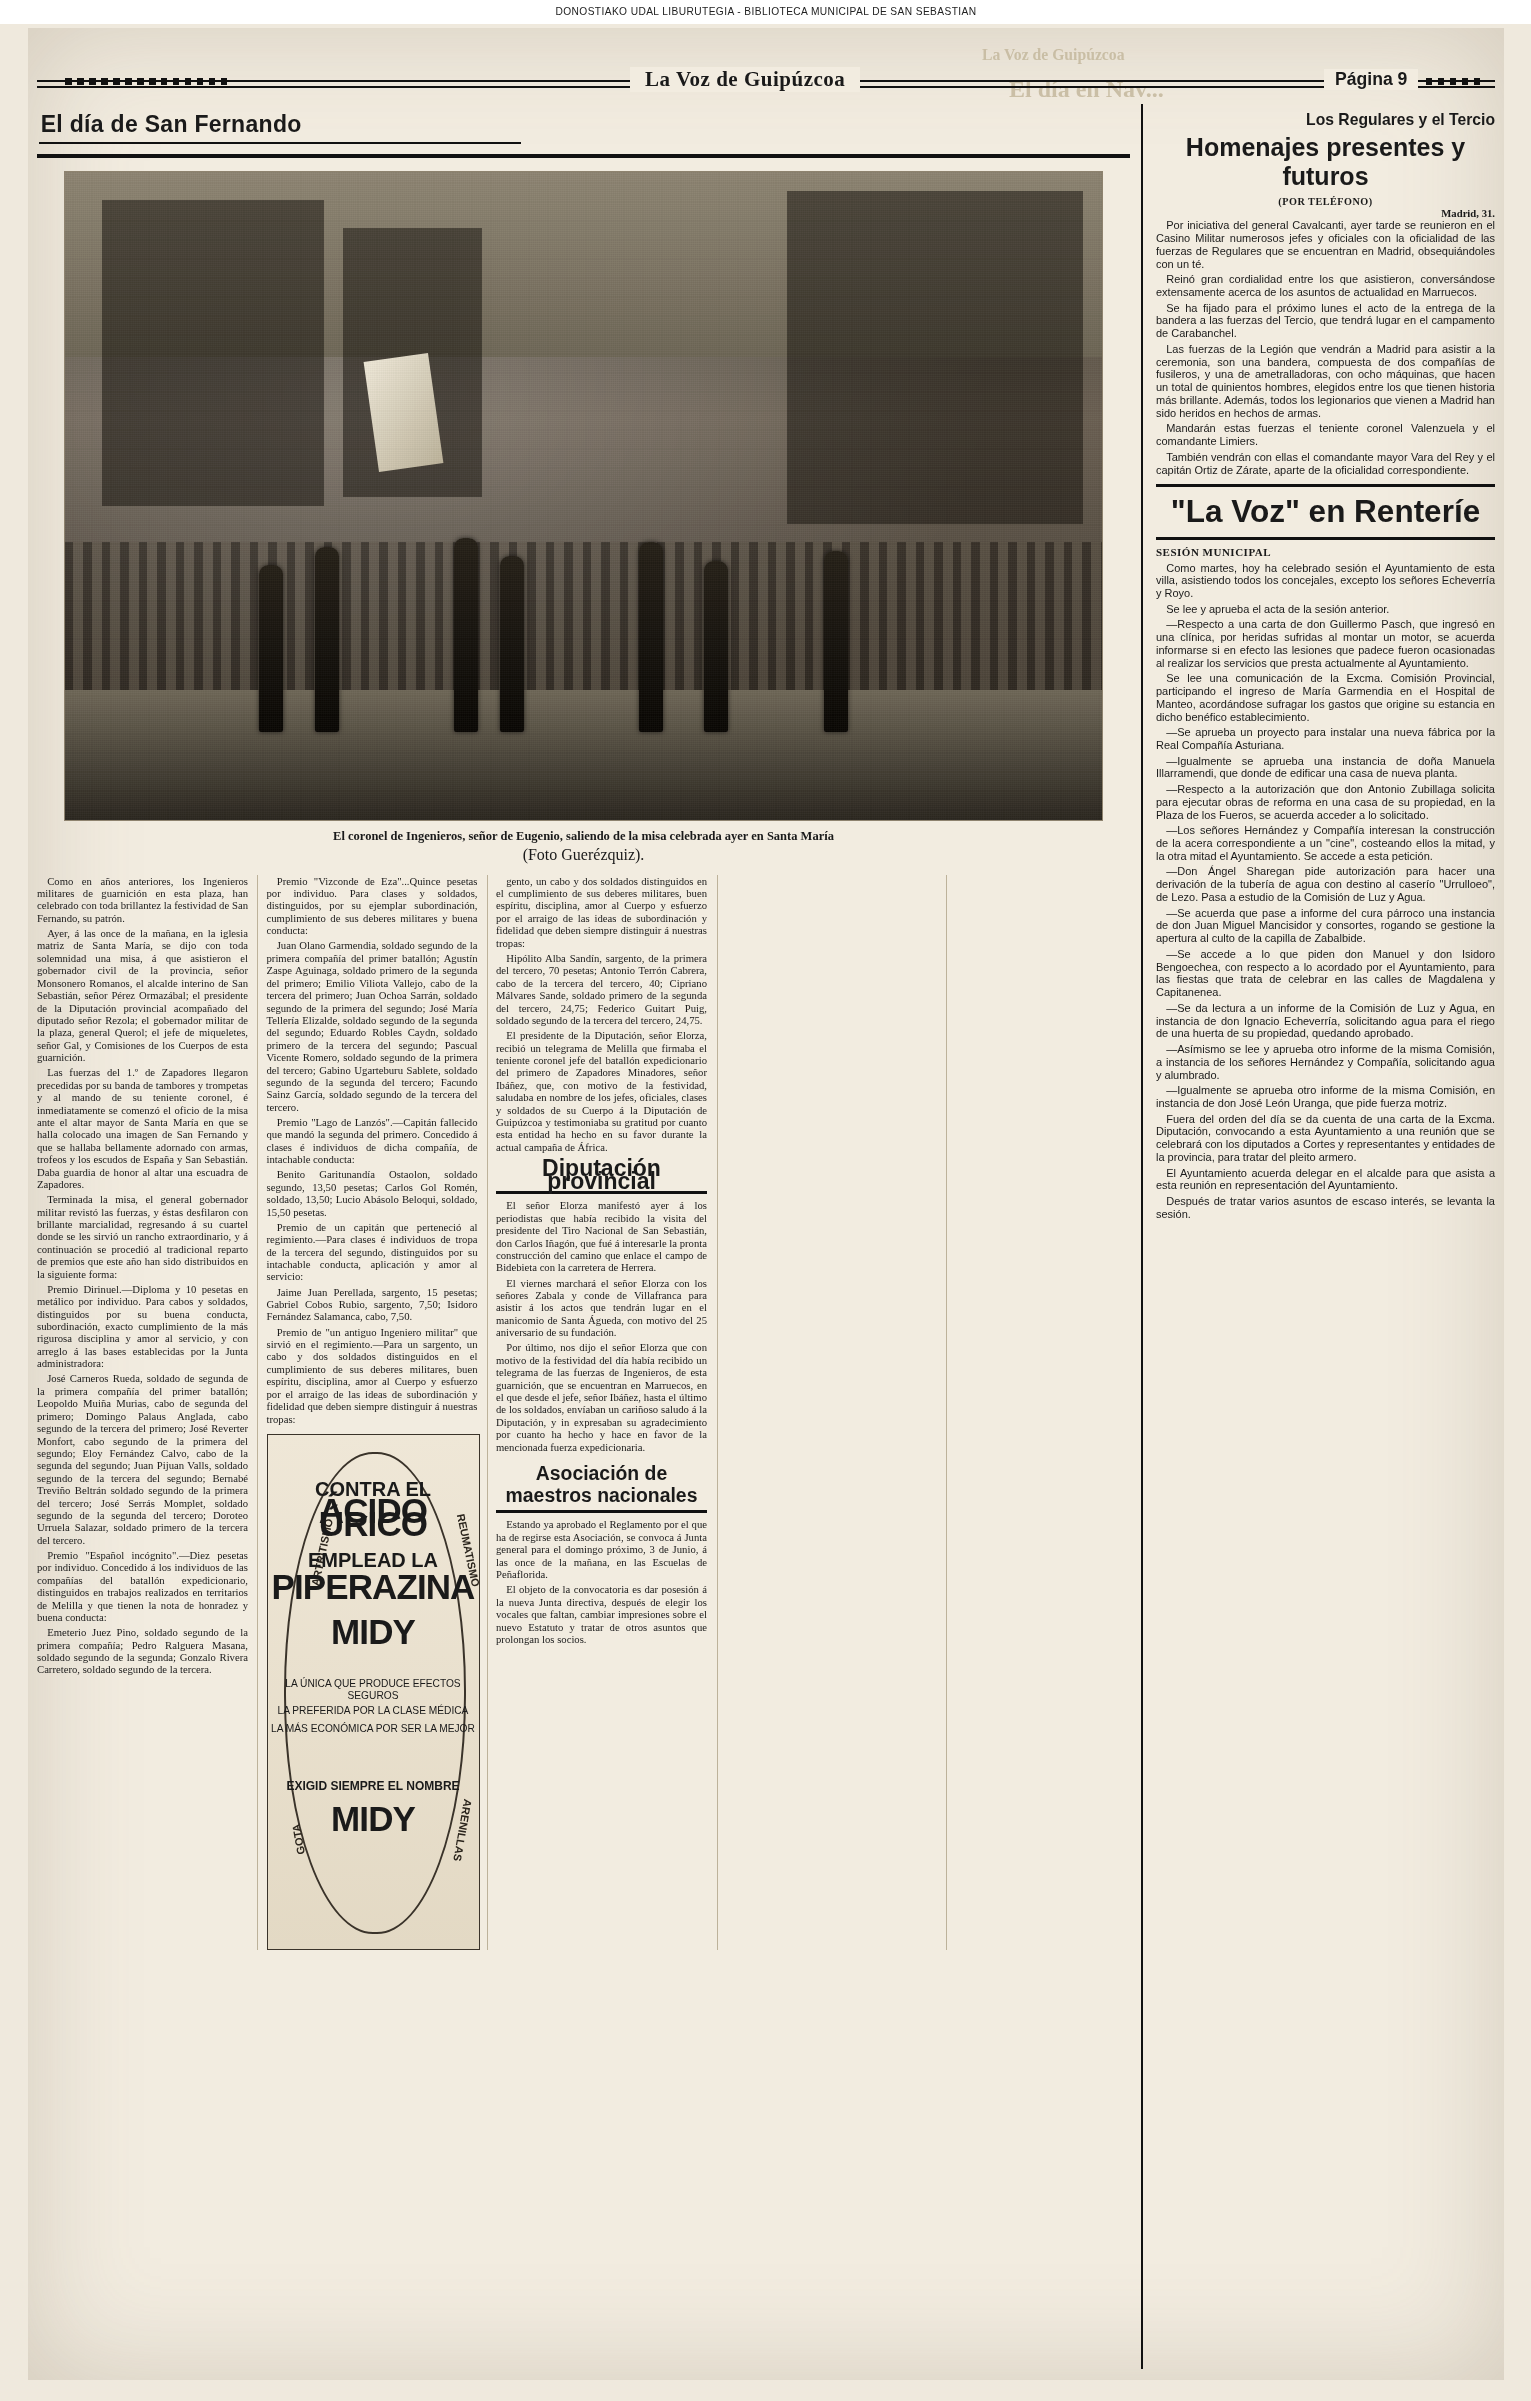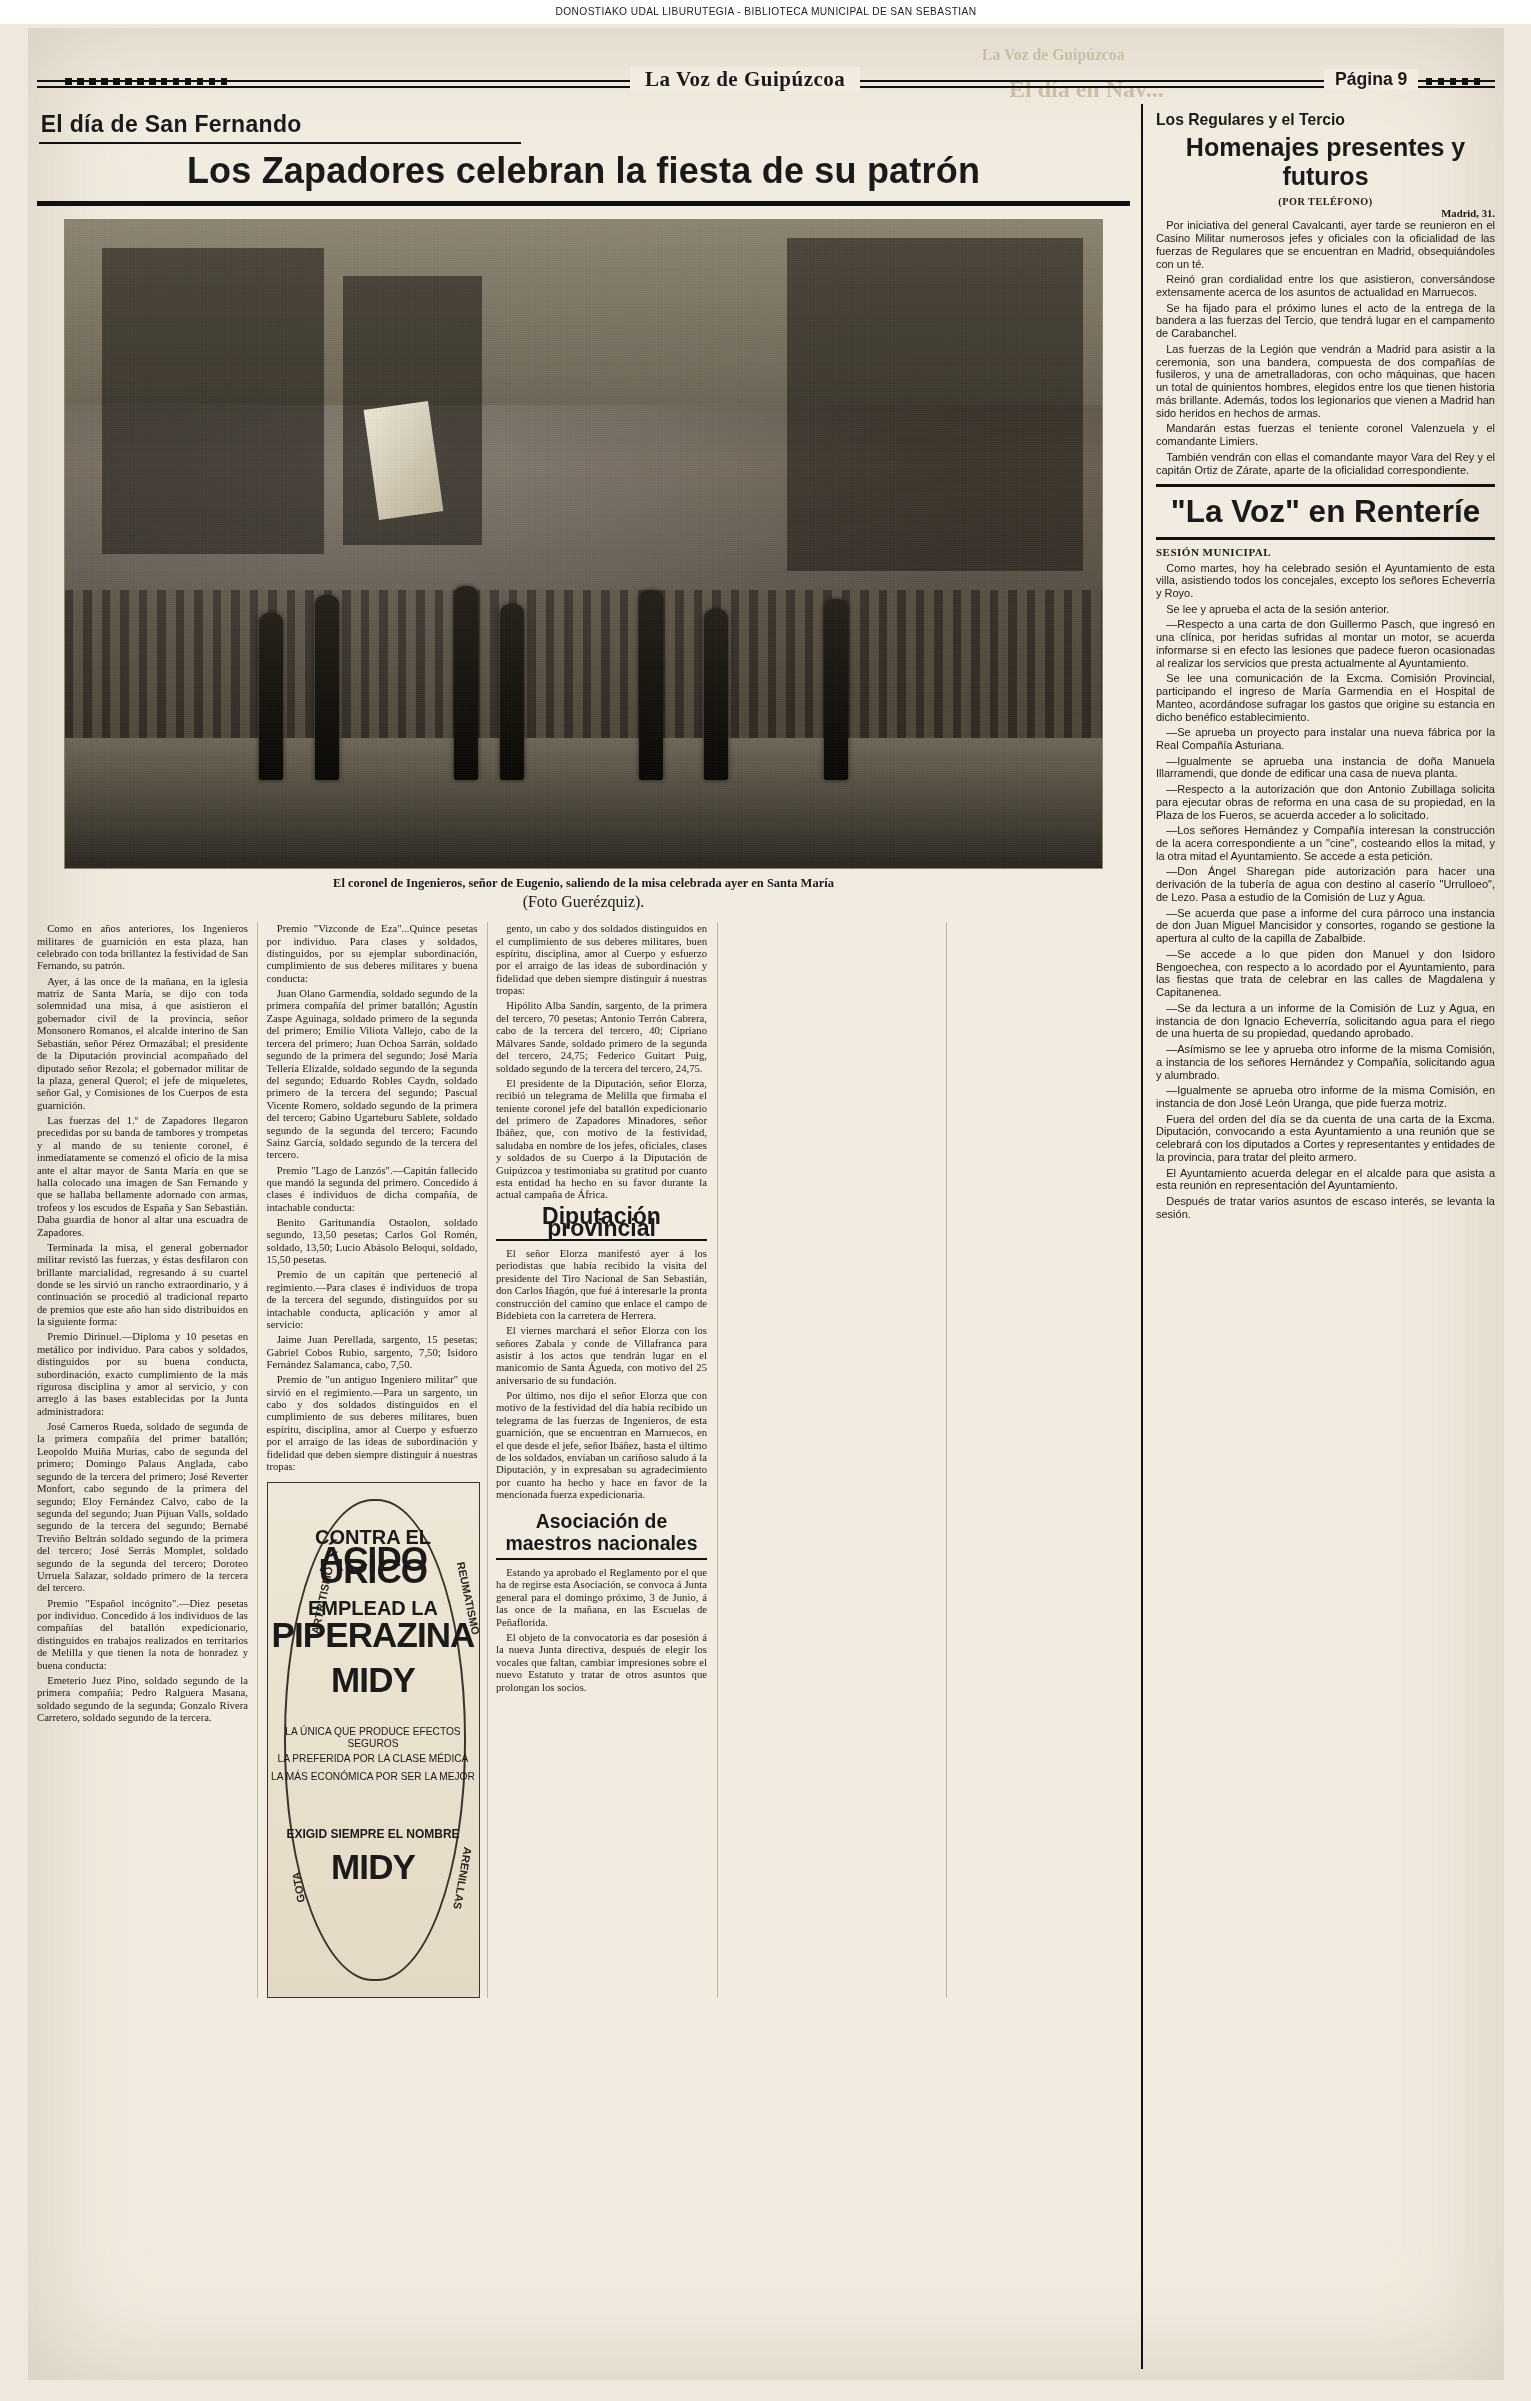--- a/index.html
+++ b/index.html
@@ -76,21 +76,21 @@
   .ad .oval{position:absolute;left:16.7px;top:16.7px;width:178px;height:478px;border:2.8px solid #3a332a;border-radius:89px/239px;}
   .ad .t1{position:absolute;width:100%;text-align:center;font-family:"Liberation Sans",sans-serif;font-weight:bold;}
   .ad .huge{font-size:35px;letter-spacing:-0.9px;}
   .ad .mid{font-size:20px;}
   .ad .sm{font-size:10.2px;line-height:12px;font-weight:normal;}
   .ad .arc{position:absolute;font-size:11px;font-weight:bold;font-family:"Liberation Sans",sans-serif;color:#2a241c;}
 
   
   .right{position:absolute;left:1156px;top:111px;width:339px;height:2260px;}
   .vrule{position:absolute;left:1141px;top:104px;width:1.9px;height:2265px;background:#111;}
-  .right .rhead{font-size:15.7px;font-weight:bold;font-family:"Liberation Sans",sans-serif;text-align:left;}
+  .right .rhead{font-size:15.7px;font-weight:bold;font-family:"Liberation Sans",sans-serif;text-align:right;}
   .right .rtitle{font-size:25px;font-weight:bold;font-family:"Liberation Sans",sans-serif;text-align:center;line-height:29px;}
   .right .rbody{font-size:11px;line-height:12.8px;text-align:justify;font-family:Liberation Sans, sans-serif;}
   .right .rbody p{margin:0 0 2.8px 0;text-indent:10.2px;}
   .right .dateline{text-align:right;font-size:10.7px;font-weight:bold;}
   .right .tel{text-align:center;font-size:10.2px;font-weight:bold;letter-spacing:0.5px;}
   .rentitle{font-size:31.5px;font-weight:bold;font-family:"Liberation Sans",sans-serif;text-align:center;}
   .sesion{text-align:left;font-size:11px;font-weight:bold;letter-spacing:0.5px;margin:3.7px 0 3.7px;}
   .hr-r{height:3.7px;background:#111;margin:7.4px 0 5.6px;}
   .clear{clear:both;}
 </style>
@@ -113,21 +113,20 @@
     <div class="dots-r"></div>
     <div class="title">La Voz de Guipúzcoa</div>
     <div class="pageno">Página 9</div>
   </div>
 
   <div class="vrule"></div>
 
   <div class="left">
     <div class="kicker">El día de San Fernando</div>
     <div class="kicker-rule"></div>
-    <div class="headline">Los Zapadores celebran la fiesta de su patrón</div>
     <div class="hr-thick"></div>
 
     <div class="photo">
       <div class="sky"></div>
       <div class="bldg" style="left:37px;top:28px;width:222px;height:306px;"></div>
       <div class="bldg" style="left:278px;top:56px;width:139px;height:269px;"></div>
       <div class="bldg" style="left:722px;top:18.5px;width:296px;height:333px;"></div>
       <div class="flag" style="left:306px;top:185px;width:65px;height:111px;"></div>
       <div class="crowd"></div>
       <div class="ground"></div>

